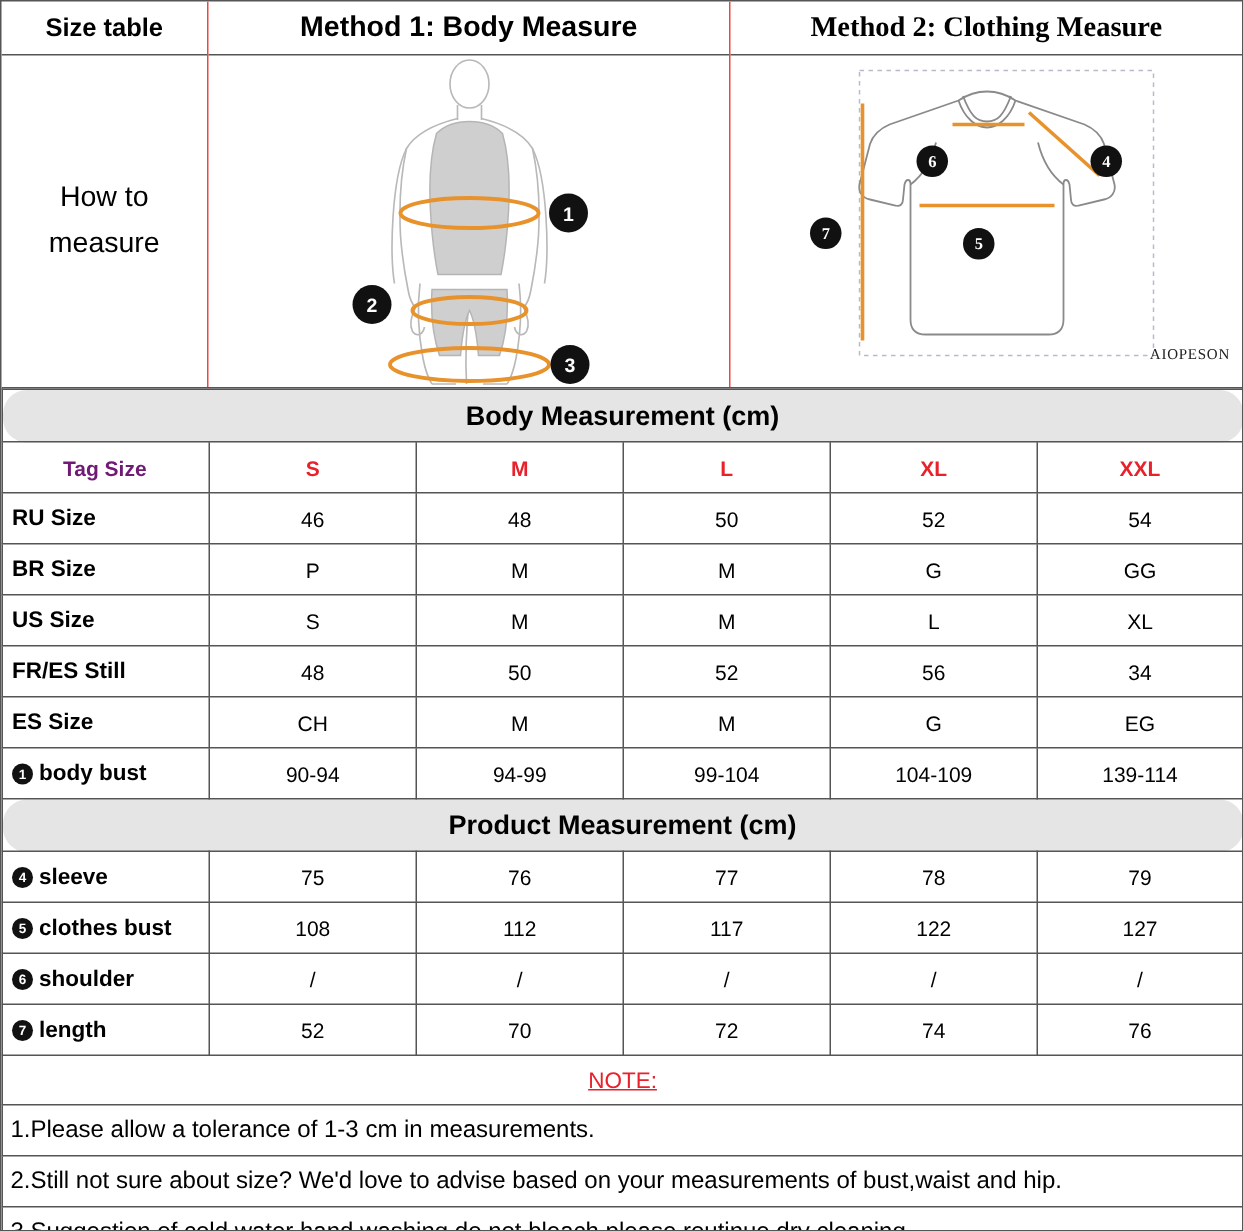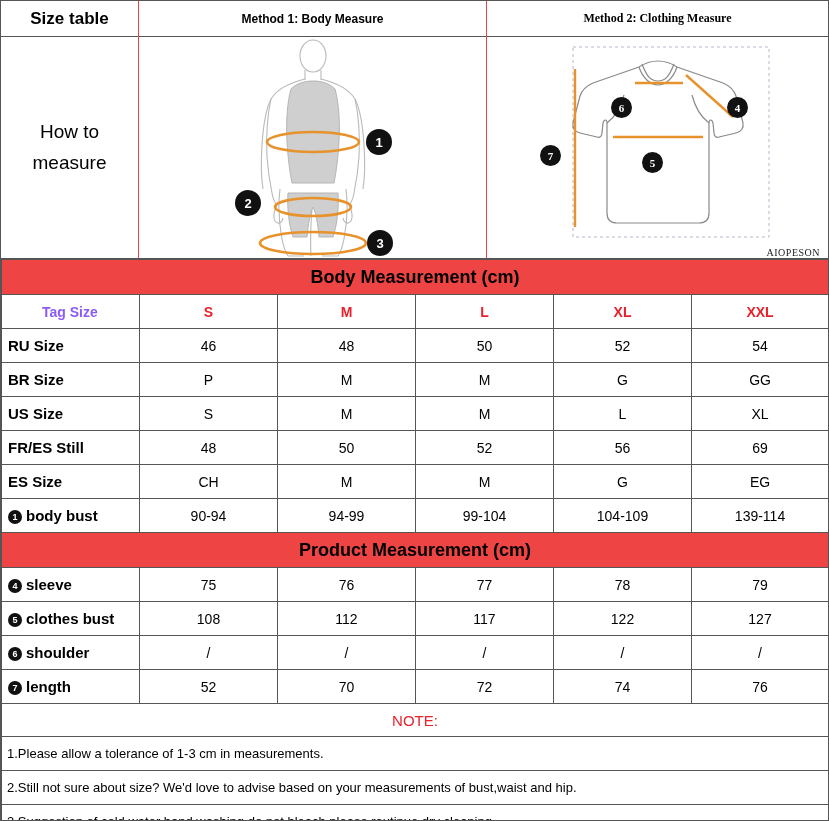--- a/index.html
+++ b/index.html
@@ -38,21 +38,21 @@
   .col-m1 { width: 348px; }
   .col-m2 { flex: 1; }
 
   .top-head {
     height: 36px;
     box-sizing: border-box;
     border-bottom: 1px solid #555;
     display: flex;
     align-items: center;
     justify-content: center;
-    font-size: 12px;
+    font-size: 19px;
     font-weight: bold;
   }
   .col-how .top-head { font-size: 17px; }
 
   .how-body {
     height: 221px;
     display: flex;
     align-items: center;
     justify-content: center;
     text-align: center;
@@ -79,78 +79,80 @@
     display: flex;
     align-items: center;
     justify-content: center;
     z-index: 5;
   }
   .num.small { width: 21px; height: 21px; font-size: 11px; }
 
   .brandmark {
     position: absolute;
     right: 8px;
-    bottom: 0;
+    bottom: 16px;
     font-size: 10px;
     letter-spacing: 0.5px;
     color: #222;
   }
 
   
   table {
     border-collapse: collapse;
     width: 100%;
     table-layout: fixed;
   }
   td, th {
     border: 1px solid #555;
     height: 33px;
     font-size: 14px;
     text-align: center;
     padding: 0 2px;
     font-weight: normal;
   }
   .section-title td {
-    background: #ef4444;
+    background: #e5e5e5;
     font-size: 18px;
     font-weight: bold;
     height: 34px;
+    border-radius: 16px;
   }
   .rowlabel {
     text-align: left;
     padding-left: 6px;
     font-weight: bold;
     font-size: 15px;
     width: 138px;
   }
   .tagsize td { color: #e8212b; font-weight: bold; font-size: 14px; }
-  .tagsize .rowlabel { color: #8b5cf6; padding-left: 40px; }
+  .tagsize .rowlabel { color: #701a75; padding-left: 40px; }
   .circ {
     display: inline-block;
     width: 14px;
     height: 14px;
     border-radius: 50%;
     background: #111;
     color: #fff;
     font-size: 9px;
     line-height: 14px;
     text-align: center;
     margin-right: 4px;
     vertical-align: 1px;
     font-weight: bold;
   }
   .note-head td {
     color: #e8212b;
     font-size: 15px;
     height: 32px;
+    text-decoration: underline;
   }
   .note-line td {
     text-align: left;
     padding-left: 5px;
-    font-size: 13px;
+    font-size: 16px;
     height: 33px;
   }
 </style>
 </head>
 <body>
 
 <div id="page">
 
   <div class="top-band">
 
@@ -283,21 +285,21 @@
         <td>M</td>
         <td>L</td>
         <td>XL</td>
       </tr>
       <tr>
         <td class="rowlabel">FR/ES Still</td>
         <td>48</td>
         <td>50</td>
         <td>52</td>
         <td>56</td>
-        <td>69</td>
+        <td>34</td>
       </tr>
       <tr>
         <td class="rowlabel">ES Size</td>
         <td>CH</td>
         <td>M</td>
         <td>M</td>
         <td>G</td>
         <td>EG</td>
       </tr>
       <tr>

